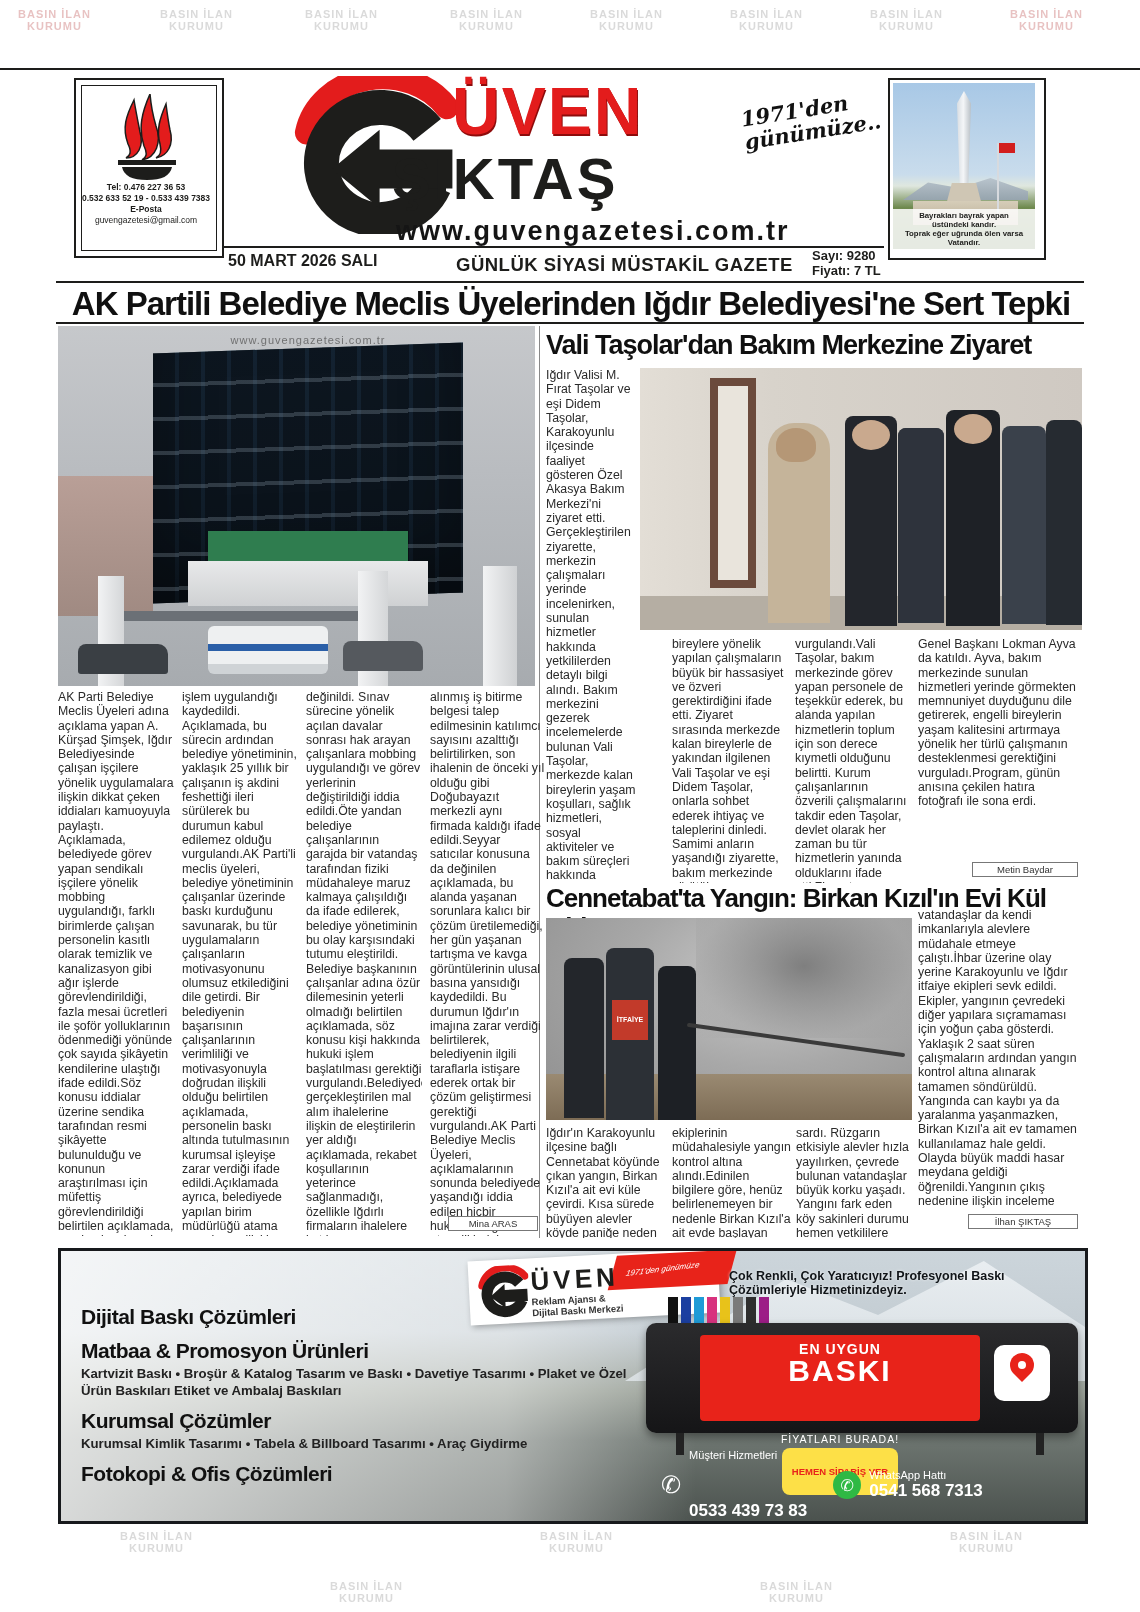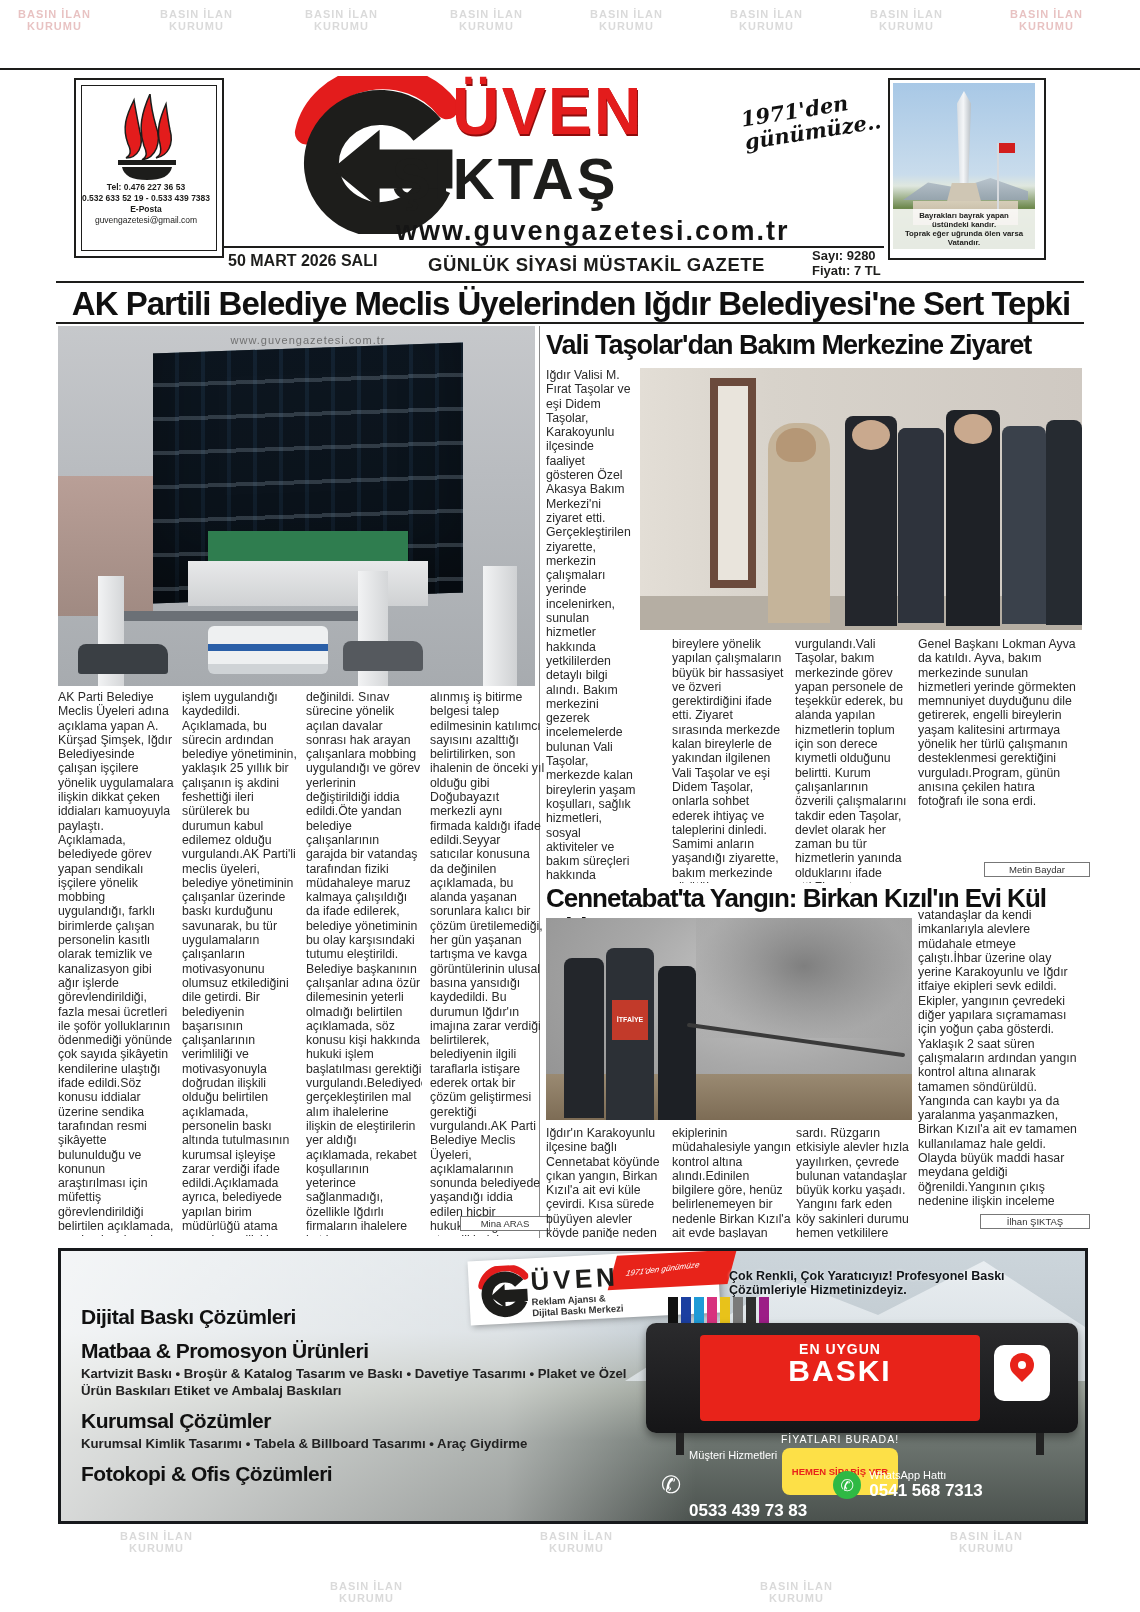--- a/index.html
+++ b/index.html
@@ -8,21 +8,21 @@
   .abs{position:absolute;}
   .wm{position:absolute;font-weight:bold;font-size:11px;line-height:12px;text-align:center;
       white-space:pre-line;letter-spacing:1px;pointer-events:none;}
   .wm-gray{color:rgba(150,150,150,.35);}
   .wm-red{color:rgba(205,120,120,.45);}
   .wm-faint{color:rgba(160,160,160,.18);}
   .boxed{border:2px solid #1d1d1b;}
   .col{font-size:12.3px;line-height:14.3px;overflow:hidden;text-align:left;color:#2a2a2a;}
   .headline{font-weight:bold;letter-spacing:-1px;color:#101010;}
   .byline{position:absolute;border:1px solid #777;background:#fff;font-size:9.5px;
-          text-align:center;padding:1px 6px;color:#333;margin-left:12px;}
+          text-align:center;padding:1px 6px;color:#333;}
   .rule{position:absolute;background:#1d1d1b;}
   .photo{position:absolute;overflow:hidden;}
   .svc-title{font-weight:bold;font-size:21px;color:#111;letter-spacing:-0.5px;margin:10px 0 2px 0;}
   .svc-items{font-weight:bold;font-size:13.2px;color:#222;line-height:17px;}
   .sil{position:absolute;background:#33353a;border-radius:8px 8px 0 0;}
 </style>
 </head>
 <body>
 
 <div id="page">
@@ -86,21 +86,21 @@
     <path d="M103 78 A42 40 0 1 1 98 38" fill="none" stroke="#1d1d1b" stroke-width="25"></path>
     <path d="M30 66 L64 38 L64 52 L116 52 L116 80 L64 80 L64 94 Z" fill="#1d1d1b"></path>
   </svg>
   <div class="abs" style="left:452px;top:78px;font-weight:900;font-size:66px;line-height:66px;letter-spacing:2px;color:#e31c1c;text-shadow:1px 2px 0 #8e0b0b;">ÜVEN</div>
   <div class="abs" style="left:392px;top:150px;font-weight:900;font-size:58px;line-height:58px;letter-spacing:3px;color:#1d1d1b;">ŞIKTAŞ</div>
   <div class="abs" style="left:742px;top:96px;width:150px;font-family:'DejaVu Serif',serif;font-style:italic;font-weight:bold;font-size:21px;line-height:23px;transform:rotate(-9deg);white-space:pre-line;color:#111;">1971'den
 günümüze..</div>
   <div class="abs" style="left:396px;top:216px;font-weight:900;font-size:27px;letter-spacing:2px;color:#151515;">www.guvengazetesi.com.tr</div>
   <div class="rule" style="left:222px;top:246px;width:662px;height:2px;"></div>
   <div class="abs" style="left:228px;top:252px;font-weight:bold;font-size:16px;">50 MART 2026 SALI</div>
-  <div class="abs" style="left:428px;top:254px;font-weight:bold;font-size:18.5px;letter-spacing:0.5px;">GÜNLÜK SİYASİ MÜSTAKİL GAZETE</div>
+  <div class="abs" style="left:456px;top:254px;font-weight:bold;font-size:18.5px;letter-spacing:0.5px;">GÜNLÜK SİYASİ MÜSTAKİL GAZETE</div>
   <div class="abs" style="left:812px;top:248px;font-weight:bold;font-size:13px;line-height:15px;">
     <div>Sayı: 9280</div>
     <div>Fiyatı: 7 TL</div>
   </div>
 
   <div class="abs boxed" style="left:888px;top:78px;width:148px;height:172px;padding:3px;background:#fff;">
     <div class="photo" style="left:3px;top:3px;width:142px;height:166px;background:linear-gradient(#a8c8e6 0%,#c9dcec 55%,#dfe7df 62%,#6f8a4f 75%,#55713e 100%);">
       <div class="abs" style="left:10px;top:95px;width:125px;height:22px;background:linear-gradient(#b9c4cd,#96a4ad);clip-path:polygon(0 100%,20% 20%,45% 45%,70% 0,100% 60%,100% 100%);"></div>
       <div class="abs" style="left:64px;top:8px;width:14px;height:105px;background:linear-gradient(90deg,#d8dde2,#f4f6f8 45%,#b9c0c6);clip-path:polygon(50% 0,100% 12%,78% 100%,22% 100%,0 12%);"></div>
       <div class="abs" style="left:52px;top:100px;width:38px;height:26px;background:#cfc6b4;clip-path:polygon(18% 0,82% 0,100% 100%,0 100%);"></div>

